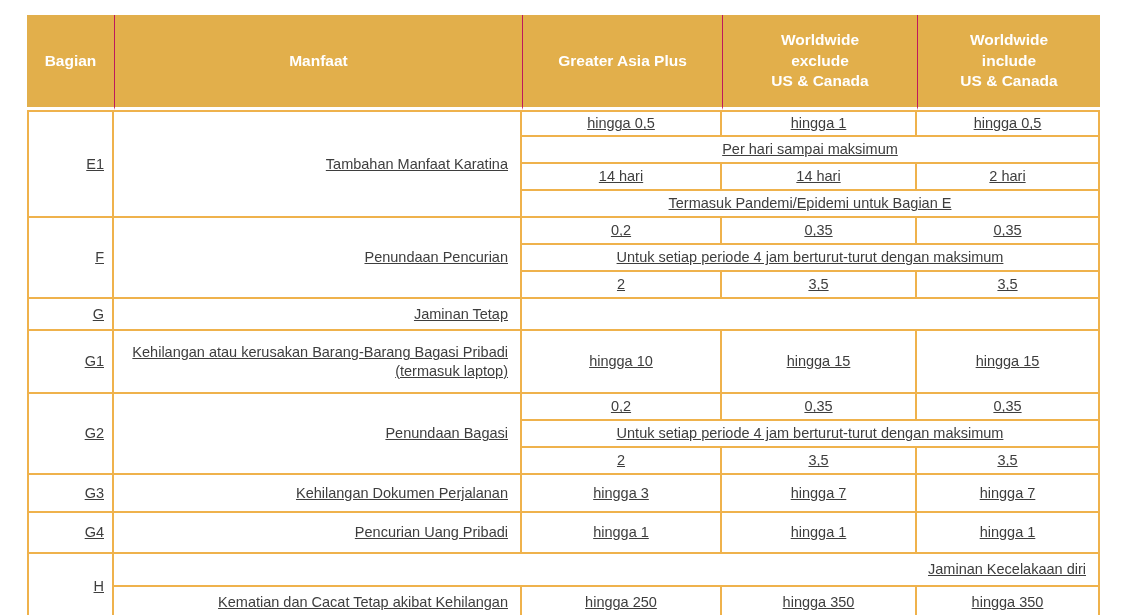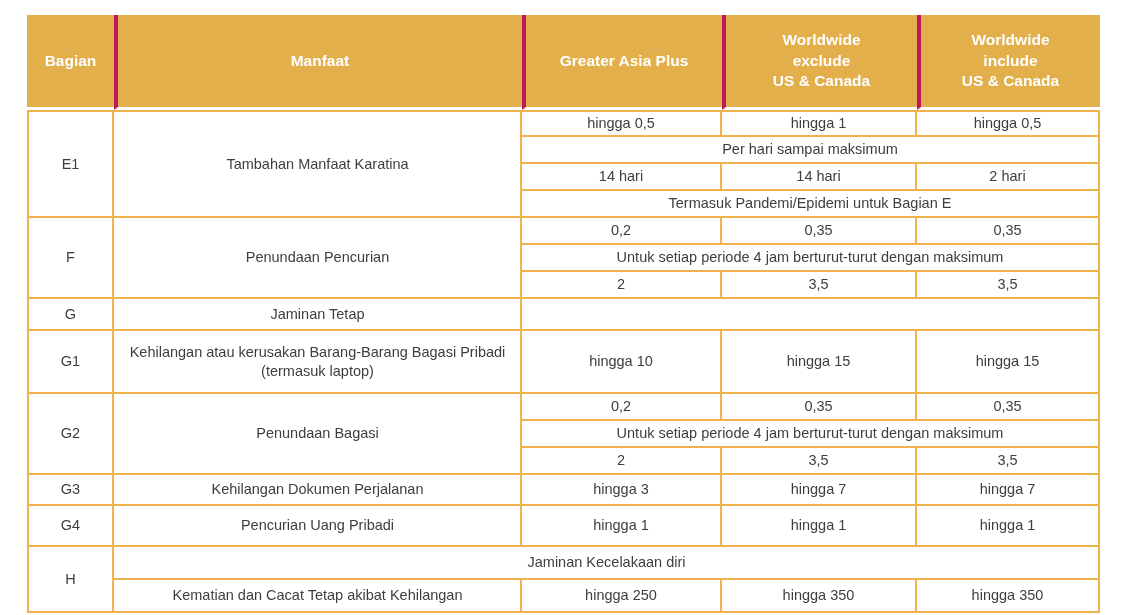--- a/index.html
+++ b/index.html
@@ -33,42 +33,43 @@
     font-weight:bold;
     font-size:15.5px;
     line-height:1.35;
     text-align:center;
     vertical-align:middle;
     height:95px;
     padding:4px 6px;
     border-bottom:3px solid #ffffff;
     white-space:pre-line;
   }
-  thead th + th{ border-left:4px solid #be185d; }
+  thead th + th{ border-left:1px solid #be185d; }
   
   tbody td{
     background:#ffffff;
     border-right:2px solid var(--gold-border);
     border-bottom:2px solid var(--gold-border);
     text-align:center;
     vertical-align:middle;
     padding:2px 8px;
     line-height:1.25;
+    text-decoration:underline;
   }
-  tbody td.left-edge{ border-left:2px solid var(--gold-border); }
+  tbody td.left-edge{ border-left:2px solid var(--gold-border);text-align:right; }
   tbody tr.first-row > td{ border-top:2px solid var(--gold-border); }
   tbody td.manfaat{
-    text-align:center;
+    text-align:right;
     padding-left:13px;
     padding-right:12px;
   }
   tr.sub{ height:27px; }
   tr.r-g{ height:32px; }
   tr.r-g1{ height:63px; }
-  tr.r-g3{ height:31px;padding-left:41px; }
+  tr.r-g3{ height:38px;padding-left:41px; }
   tr.r-g4{ height:41px; }
   tr.r-h{ height:33px; }
 </style>
 </head>
 <body>
 
 <div class="table-wrap">
   <table>
     <colgroup>
       <col style="width:87px">

